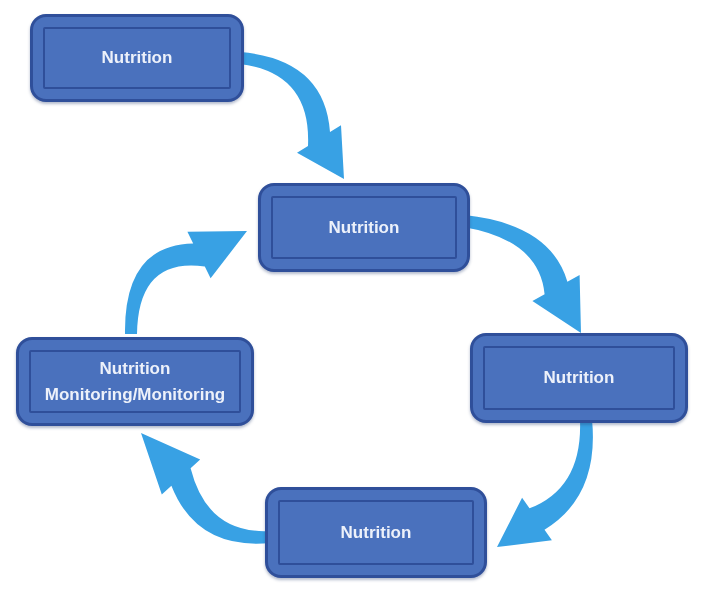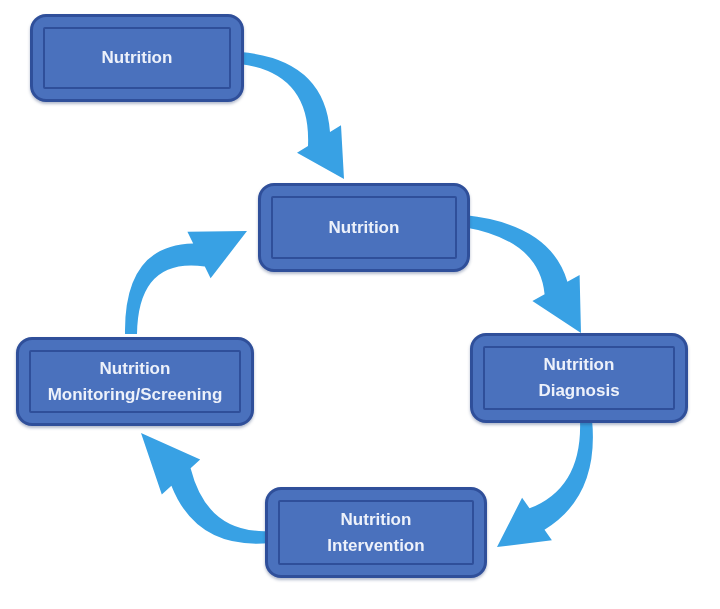--- a/index.html
+++ b/index.html
@@ -58,31 +58,29 @@
 
   <div class="node n-assessment">
     <div class="node-inner">
       <div class="label-line">Nutrition</div>
     </div>
   </div>
 
   <div class="node n-diagnosis">
     <div class="node-inner">
       <div class="label-line">Nutrition</div>
-      <div class="label-line">Diagnosis</div>
     </div>
   </div>
 
   <div class="node n-intervention">
     <div class="node-inner">
       <div class="label-line">Nutrition</div>
-      <div class="label-line">Intervention</div>
     </div>
   </div>
 
   <div class="node n-monitoring">
     <div class="node-inner">
       <div class="label-line">Nutrition</div>
-      <div class="label-line">Monitoring/Screening</div>
+      <div class="label-line">Monitoring/Monitoring</div>
     </div>
   </div>
 
 </div>
 
 </body></html>

